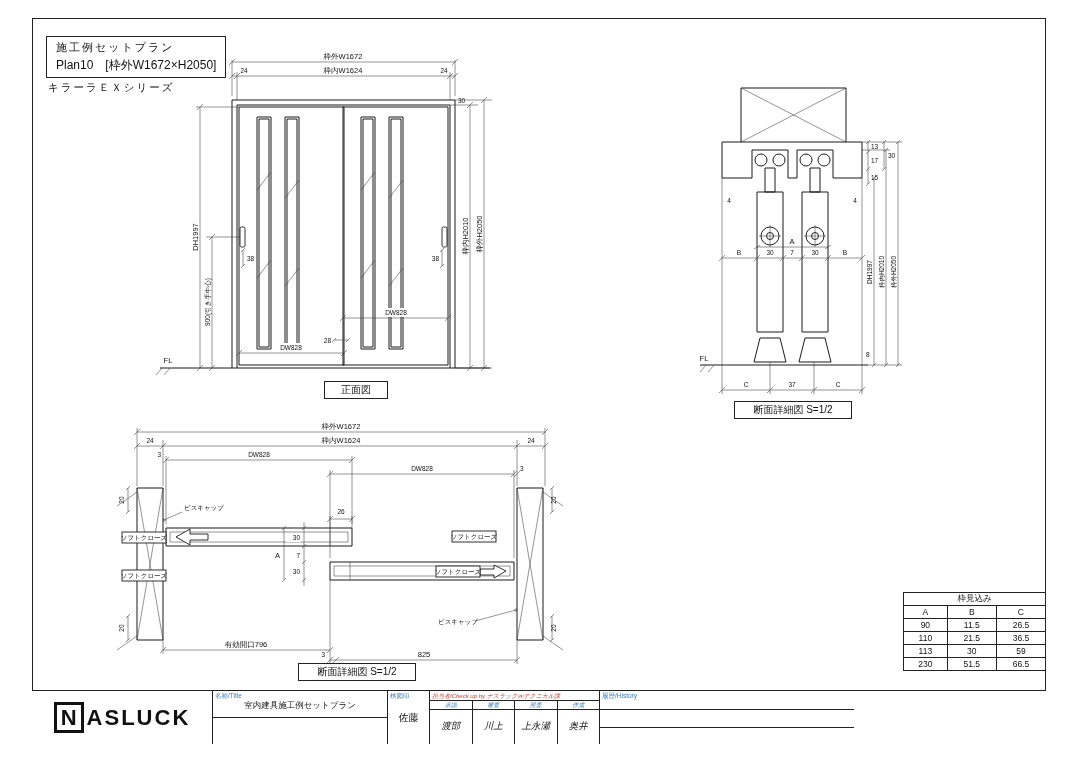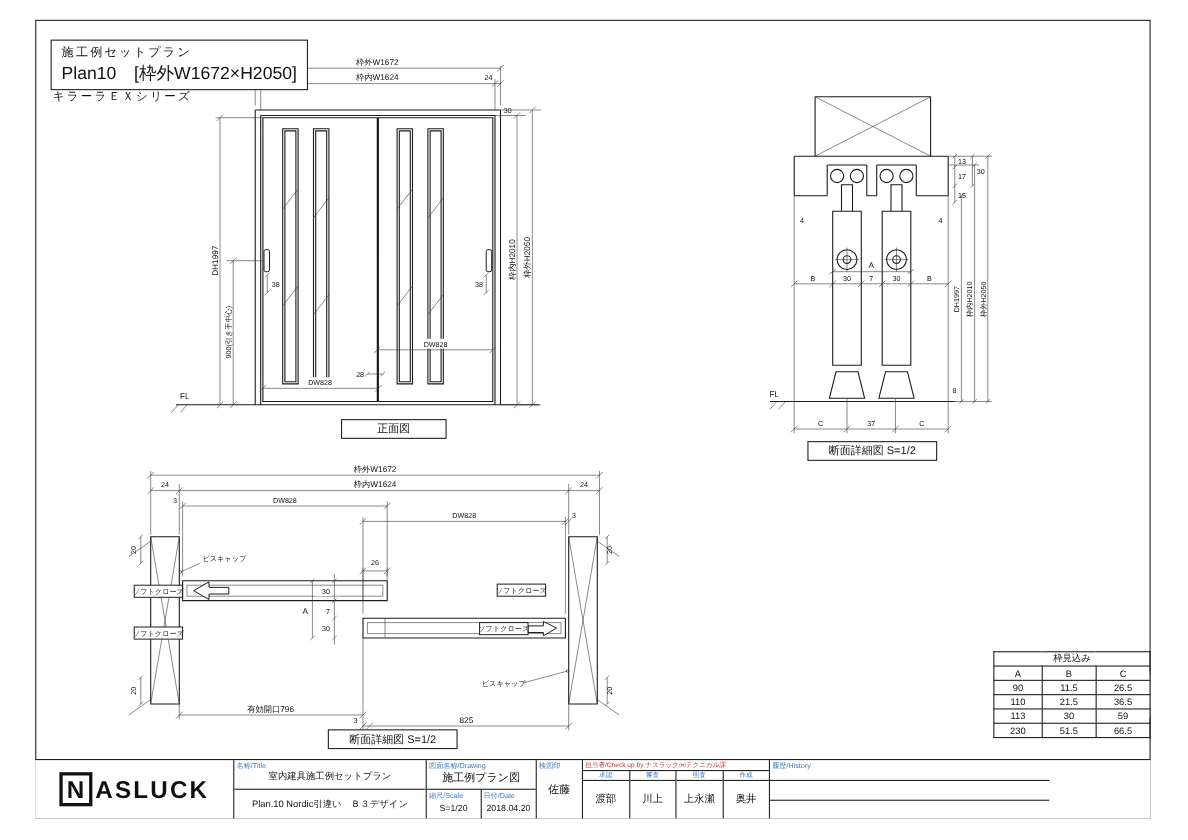--- a/index.html
+++ b/index.html
@@ -4,34 +4,34 @@
 <style>
   * { margin:0; padding:0; box-sizing:border-box; }
   html,body { width:1080px; height:764px; }
   body { position:relative; overflow:hidden; background:#ffffff; color:#111;
          font-family:"Liberation Sans", sans-serif; }
   .border-rect { position:absolute; left:32px; top:18px; width:1014px; height:726px;
                  border:1.4px solid #222; background:transparent; }
   .hdr-box { position:absolute; left:46px; top:36px; border:1.2px solid #222;
              padding:3px 9px; background:#fff; z-index:3; }
   .hdr1 { font-size:11px; letter-spacing:2px; }
-  .hdr2 { font-size:16px; margin-top:2px; }
+  .hdr2 { font-size:12px; margin-top:2px; }
   .series { position:absolute; left:48px; top:81px; font-size:10.5px; letter-spacing:2px; z-index:3; }
   .cap { position:absolute; border:1px solid #222; background:#fff; font-size:10px;
          display:flex; align-items:center; justify-content:center; z-index:3; }
   svg.sheet { position:absolute; left:0; top:0; z-index:2; }
   svg text { font-family:"Liberation Sans", sans-serif; fill:#111; }
   .t7 { font-size:7.5px; } .t6 { font-size:6.5px; }
   .ln { stroke:#1b1b1b; stroke-width:1; fill:none; }
   .tn { stroke:#3c3c3c; stroke-width:0.55; fill:none; }
   .wh { fill:#ffffff; stroke:#1b1b1b; stroke-width:0.9; }
   .bg { fill:#ffffff; stroke:none; }
   
   table.spec { position:absolute; left:903px; top:592px; width:143px; border-collapse:collapse;
-               font-size:8.5px; z-index:3; background:#fff;border-radius:25px; }
+               font-size:8.5px; z-index:3; background:#fff; }
   table.spec td { border:1px solid #222; height:13px; text-align:center; padding:0 2px; }
   td.spec-title { text-align:left; padding-left:6px; }
   
   .tb { position:absolute; left:32px; top:690px; width:1014px; height:54px;
         border-top:1.4px solid #222; display:flex; background:#fff; z-index:3; }
   .tb > div { position:relative; height:100%; }
   .tb > div + div { border-left:1px solid #222; }
   .mini { position:absolute; top:1px; left:2px; font-size:6.5px; color:#3b7bbf; white-space:nowrap; }
   .c-logo { width:180px; display:flex; align-items:center; justify-content:center; gap:3px; }
   .logo-n { border:3px solid #111; padding:0 4px; font-weight:bold; font-size:22px; line-height:1.15; }
@@ -41,21 +41,21 @@
           font-size:8.5px; line-height:1.25; }
   .half.topline { border-bottom:1px solid #222; padding-top:3px; }
   .c-draw { width:100px; }
   .draw-top { height:27px; border-bottom:1px solid #222; display:flex; align-items:flex-end;
               justify-content:center; font-size:10px; padding-bottom:3px; position:relative; }
   .draw-bot { display:flex; height:26px; }
   .subcell { width:50%; position:relative; text-align:center; font-size:8px; padding-top:12px; }
   .subcell.first { border-right:1px solid #222; }
   .c-check { width:42px; text-align:center; }
   .check-name { font-size:10px; padding-top:20px; }
-  .c-staff { width:170px; display:flex; flex-direction:column; }
+  .c-staff { width:170px; display:flex; flex-direction:column;font-style:italic; }
   .staff-hdr { height:10px; font-size:6px; color:#c03b2e; padding-left:2px; border-bottom:1px solid #222;
                white-space:nowrap; overflow:hidden; line-height:10px; }
   .staff-cols { display:flex; flex:1; }
   .staff-col { flex:1; text-align:center; }
   .staff-col + .staff-col { border-left:1px solid #222; }
   .staff-col-h { font-size:6px; color:#3b7bbf; border-bottom:1px solid #222; height:9px; line-height:9px; }
   .staff-col-n { font-size:9.5px; padding-top:10px; }
   .c-hist { width:255px; }
   .hline { position:absolute; left:0; right:0; border-top:1px solid #222; }
   .c-no { width:92px; text-align:center; }
@@ -186,21 +186,21 @@
     <rect class="wh" x="452" y="531" width="44" height="11"></rect>
     <text class="t6" x="474" y="539" text-anchor="middle">ソフトクローズ</text>
     <rect class="wh" x="436" y="566" width="44" height="11"></rect>
     <text class="t6" x="458" y="574" text-anchor="middle">ソフトクローズ</text>
     <text class="t7" x="246" y="647" text-anchor="middle">有効開口796</text>
     <text class="t6" x="325" y="657" text-anchor="end">3</text>
     <text class="t7" x="424" y="657" text-anchor="middle">825</text>
   </g>
 </svg>
 
-<div class="cap" style="left:310px;top:381px;width:96px;height:18px">正面図</div>
+<div class="cap" style="left:324px;top:381px;width:64px;height:18px">正面図</div>
 <div class="cap" style="left:734px;top:401px;width:118px;height:18px">断面詳細図 S=1/2</div>
 <div class="cap" style="left:298px;top:663px;width:118px;height:18px">断面詳細図 S=1/2</div>
 
 <table class="spec">
   <tbody>
       <tr>
         <td colspan="3" class="spec-title">枠見込み</td>
       </tr>
   <tr>
     <td>A</td>
@@ -234,40 +234,20 @@
   <div class="c-logo">
     <span class="logo-n">N</span>
     <span class="logo-rest">ASLUCK</span>
   </div>
   <div class="c-name">
     <span class="mini">名称/Title</span>
     <div class="half topline">
       <div>室内建具</div>
       <div>施工例セットプラン</div>
     </div>
-    <div class="half">
-      <div>Plan.10 Nordic</div>
-      <div>引違い　Ｂ３デザイン</div>
-    </div>
-  </div>
-  <div class="c-draw">
-    <div class="draw-top">
-      <span class="mini">図面名称/Drawing</span>
-      <span>施工例プラン図</span>
-    </div>
-    <div class="draw-bot">
-      <div class="subcell first">
-        <span class="mini">縮尺/Scale</span>
-        <span>S=1/20</span>
-      </div>
-      <div class="subcell">
-        <span class="mini">日付/Date</span>
-        <span>2018.04.20</span>
-      </div>
-    </div>
   </div>
   <div class="c-check">
     <span class="mini">検図印</span>
     <div class="check-name">佐藤</div>
   </div>
   <div class="c-staff">
     <div class="staff-hdr">担当者/Check up by ナスラック㈱テクニカル課</div>
     <div class="staff-cols">
       <div class="staff-col">
         <div class="staff-col-h">承認</div>

